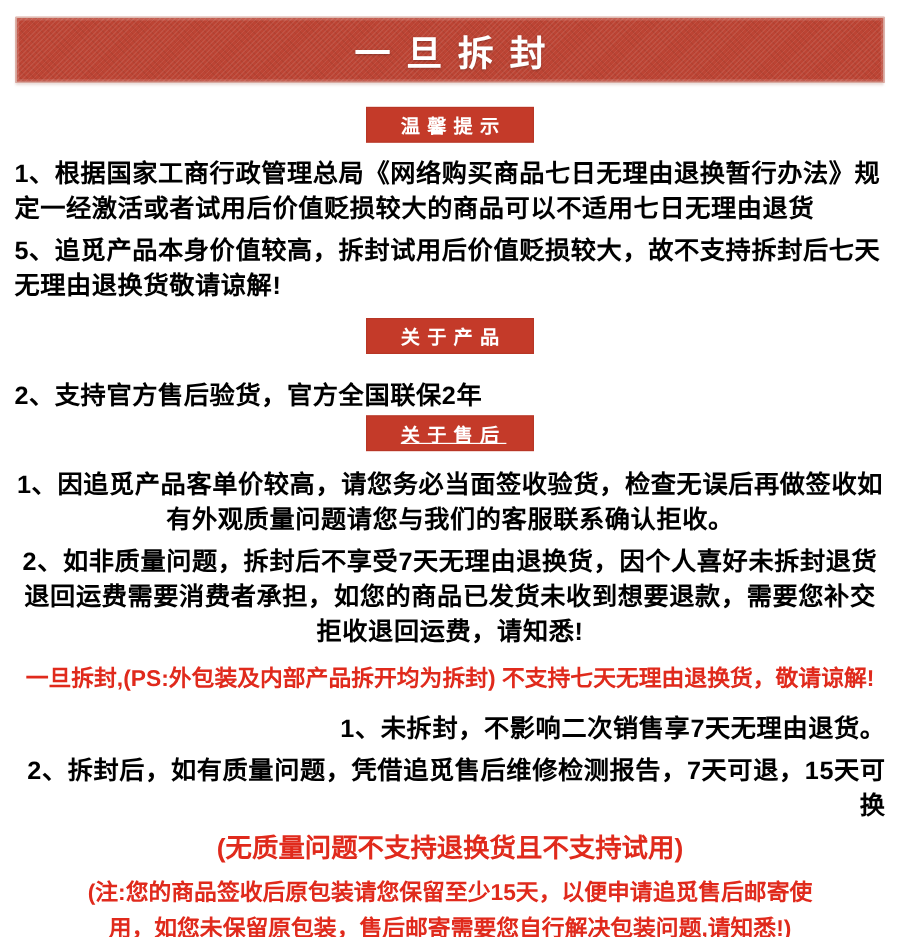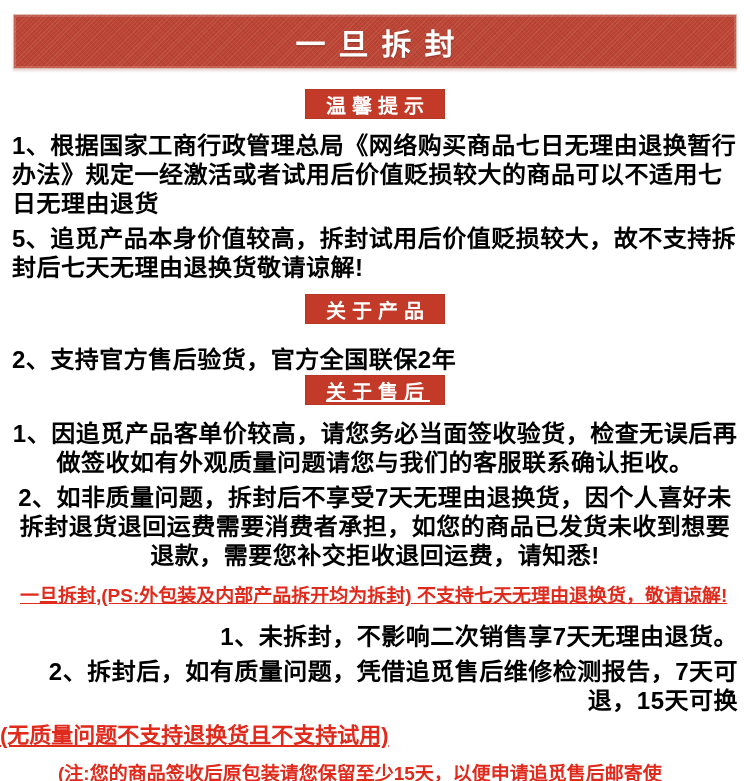--- a/index.html
+++ b/index.html
@@ -40,56 +40,55 @@
     white-space: nowrap;
   }
 
   
   .section-btn {
     width: 140px;
     height: 30px;
     margin: 0 auto;
     background: #c43a29;
     color: #ffffff;
-    font-size: 20px;
+    font-size: 16px;
     display: flex;
     align-items: center;
     justify-content: center;
     box-shadow: inset 0 0 0 1px rgba(0,0,0,0.06);
   }
   .section-btn span {
     letter-spacing: 6px;
     padding-left: 6px;
     white-space: nowrap;
   }
   .btn-tips    { margin-top: 20px; }
   .btn-product { margin-top: 12px; }
   .btn-after   { margin-top: 1px; text-decoration: underline; }
 
   
   .para {
     padding: 0 12px;
-    font-size: 24px;
+    font-size: 21px;
     line-height: 29px;
     letter-spacing: 0.5px;
   }
   .para p { margin: 0; }
   .para p + p { margin-top: 6px; }
   .para1 { margin-top: 12px; }
   .para2 { margin-top: 21px; }
   .para3 { margin-top: 14px; text-align: center; }
   .para4 { margin-top: 14px; text-align: right; }
 
   
   .alert {
     margin: 0;
-    text-align: left;
+    text-align: center;
     color: #e02a1c;
     font-weight: bold;
-    text-decoration: underline;
   }
   .alert-open  { margin-top: 14px; font-size: 19px; line-height: 24px; padding: 0 20px; }
   .alert-small { margin-top: 10px; font-size: 22px; line-height: 22px; }
   .alert-note  { margin-top: 12px; font-size: 19px; line-height: 30px; padding: 0 58px 8px 58px; }
 </style>
 </head>
 <body>
 
 <div class="page">
 

